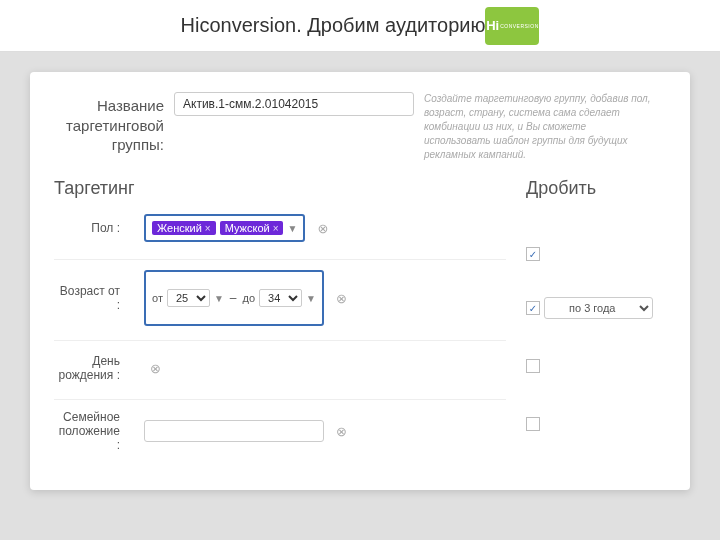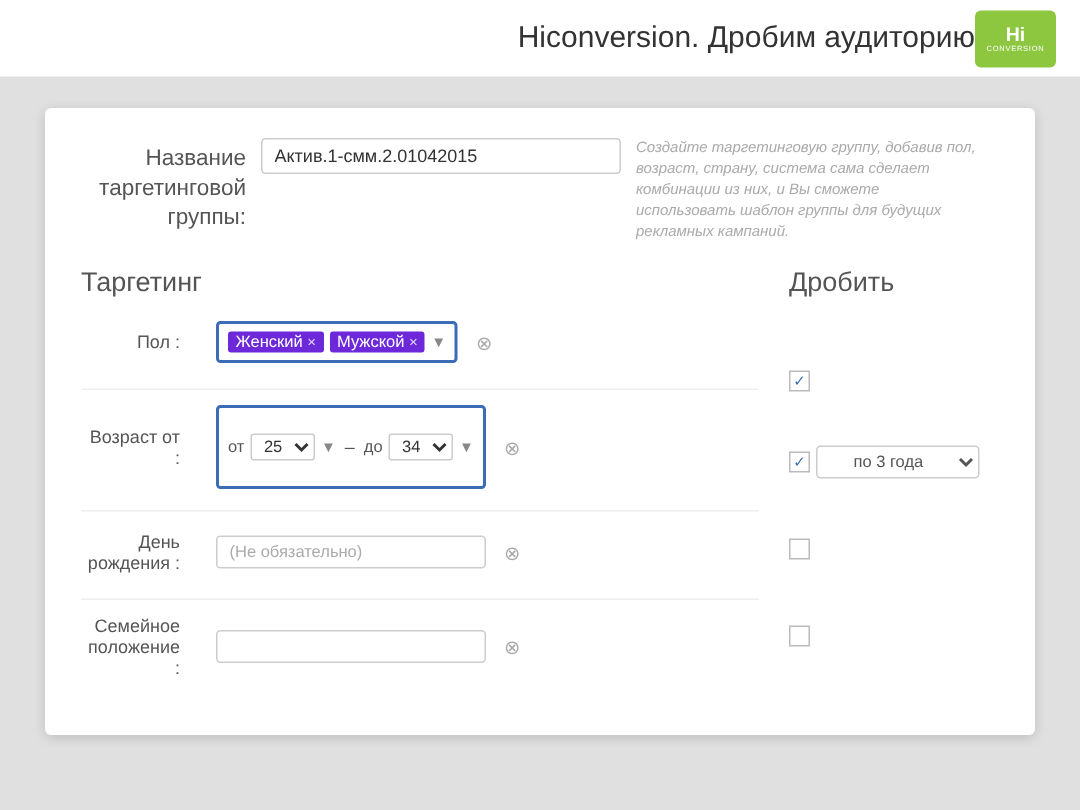--- a/index.html
+++ b/index.html
@@ -10,36 +10,36 @@
       background: #e8e8e8;
       overflow: hidden;
     }
 
     
     .header {
       background: white;
       height: 52px;
       display: flex;
       align-items: center;
-      justify-content: flex-end;
+      justify-content: center;
       padding: 0 16px;
       border-bottom: 1px solid #ddd;
     }
     .header-title {
       font-size: 20px;
       font-weight: 400;
       color: #333;
     }
     .logo-box {
       background: #8dc63f;
       width: 54px;
       height: 38px;
       border-radius: 4px;
       display: flex;
-      flex-direction: column;
+      flex-direction: row;
       align-items: center;
       justify-content: center;
       gap: 1px;
     }
     .logo-hi {
       font-size: 13px;
       font-weight: bold;
       color: white;
       line-height: 1;
     }
@@ -346,25 +346,20 @@
             </div>
           </div>
         </div>
 
         <hr class="divider">
 
         <div class="field-row">
           <div class="field-label">День рождения :</div>
           <div class="field-content">
             <div class="plain-select-wrap">
-              <div style="position:relative; display:inline-block;">
-                <select class="plain-select">
-                  <option value="">(Не обязательно)</option>
-                </select>
-              </div>
               <span class="field-icon">⊗</span>
             </div>
           </div>
         </div>
 
         <hr class="divider">
 
         <div class="field-row">
           <div class="field-label">Семейное положение :</div>
           <div class="field-content">

